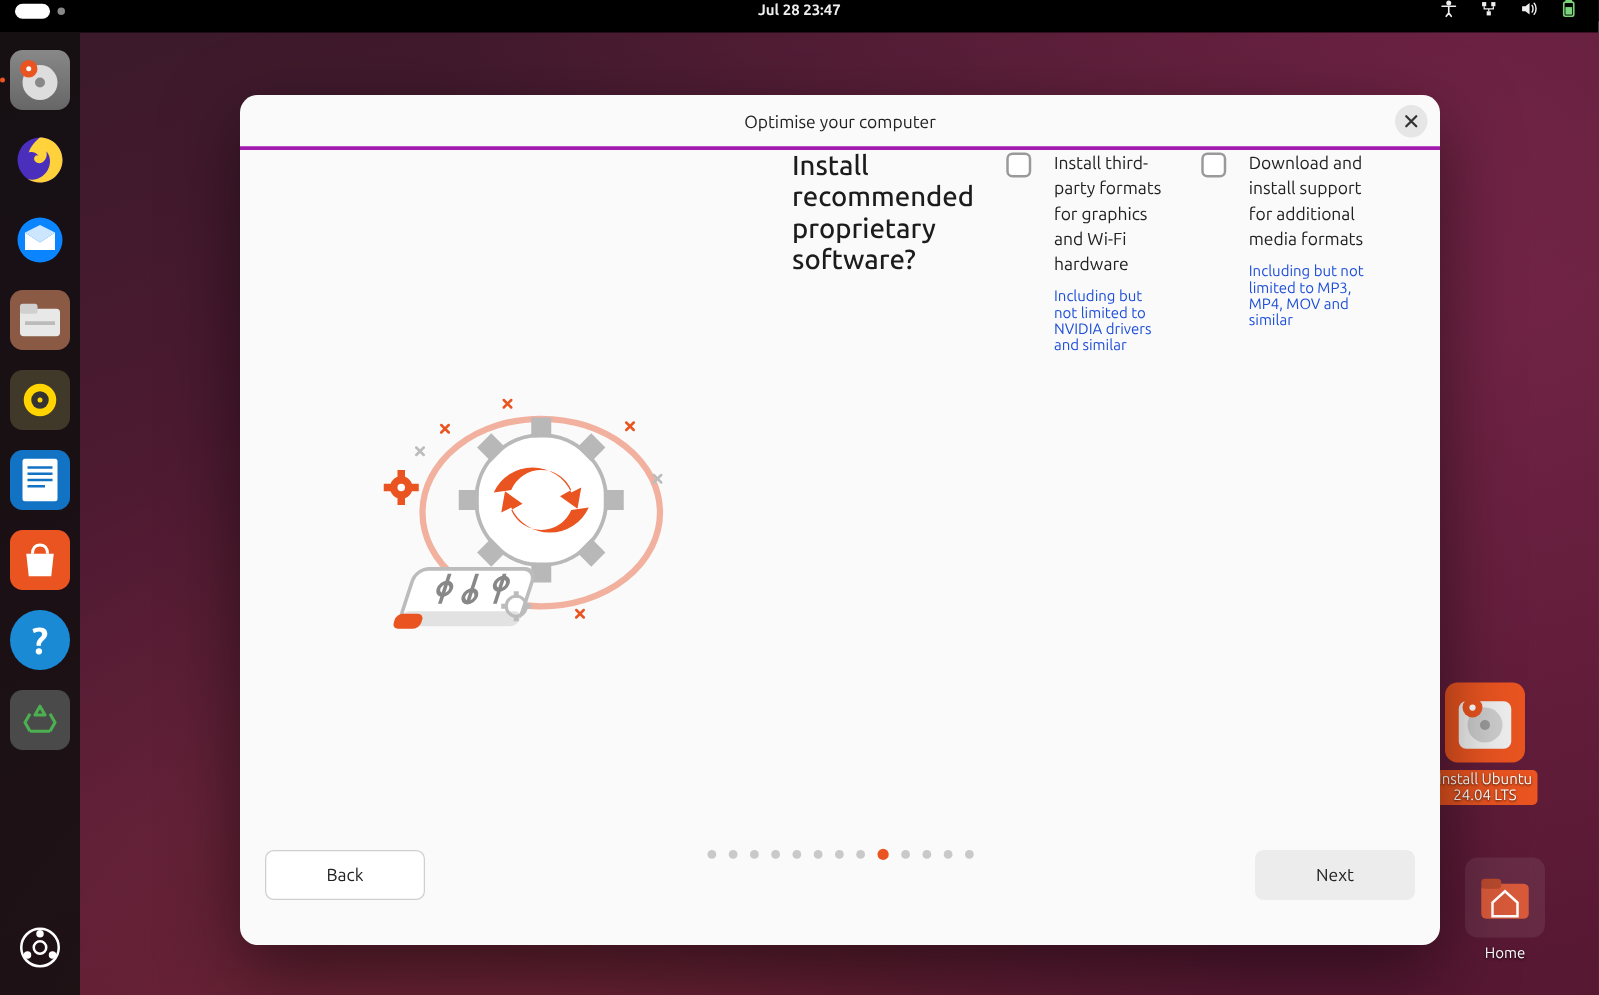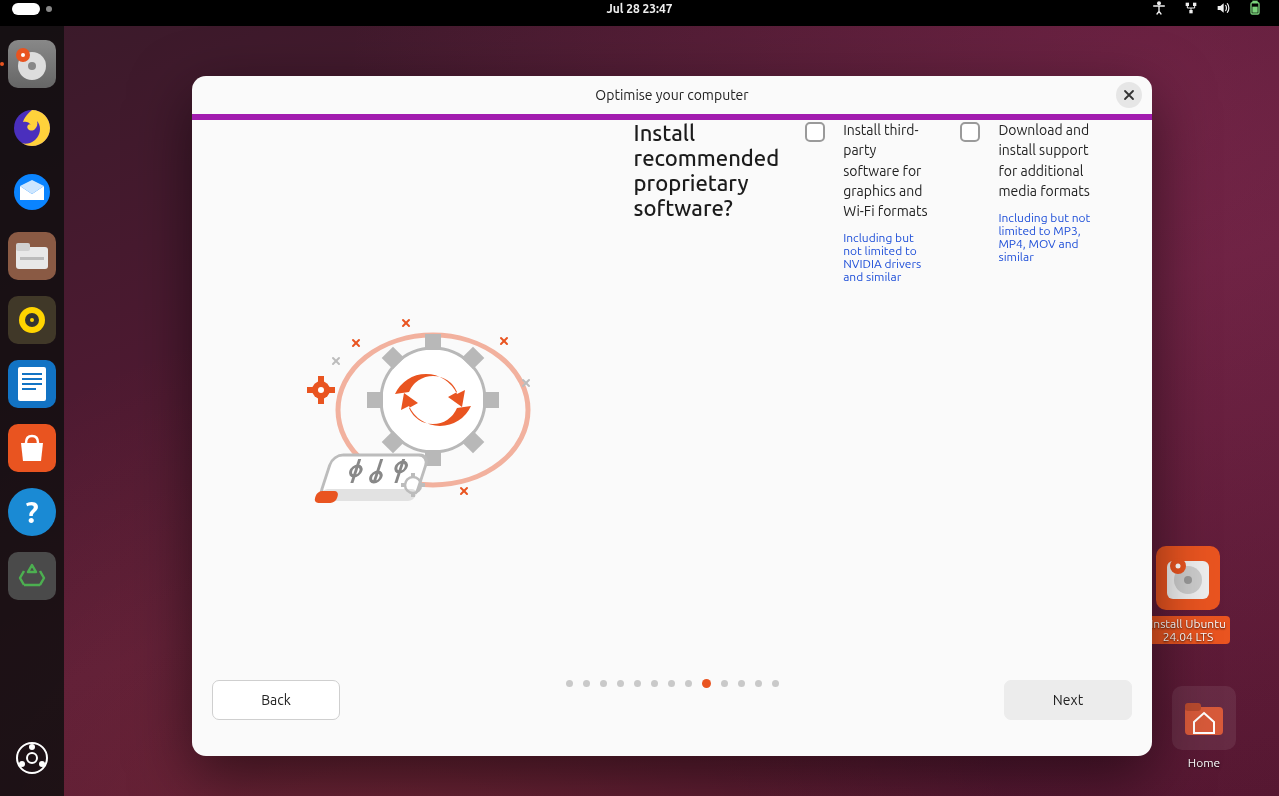--- a/index.html
+++ b/index.html
@@ -30,21 +30,21 @@
   .dock .spacer { flex: 1; }
 
   
   .desk-icon { position: absolute; width: 90px; text-align: center; color: #fff; font-size: 12px; text-shadow: 0 1px 2px rgba(0,0,0,0.8); }
   .desk-icon .db { width: 64px; height: 64px; margin: 0 auto 6px; border-radius: 10px; display: flex; align-items: center; justify-content: center; }
   .desk-icon.sel .db { background: #e95420; }
   .desk-icon.sel .lbl { background: #e95420; border-radius: 4px; padding: 1px 4px; display: inline-block; }
 
   
   .win { position: absolute; left: 192px; top: 50px; width: 960px; height: 680px; background: #fafafa; border-radius: 14px; box-shadow: 0 20px 60px rgba(0,0,0,0.5); overflow: hidden; display: flex; flex-direction: column; color: #1c1c1c; }
-  .win-header { height: 44px; border-bottom: 6px solid #a21caf; display: flex; align-items: center; position: relative; justify-content: flex-end; }
+  .win-header { height: 44px; border-bottom: 3px solid #a21caf; display: flex; align-items: center; position: relative; justify-content: flex-end; }
   .win-title { width: 100%; text-align: center; font-size: 14px; color: #222; }
   .win-close { position: absolute; right: 10px; top: 50%; transform: translateY(-50%); width: 26px; height: 26px; border-radius: 50%; background: #e6e6e6; display: flex; align-items: center; justify-content: center; cursor: pointer; }
   .win-close svg { width: 12px; height: 12px; }
 
   .win-body { flex: 1; display: flex; }
   .illust { width: 46%; display: flex; align-items: center; justify-content: center; }
   .content { flex: 1; padding: 0 60px 0 0; display: flex; flex-direction: row; justify-content: center; }
   .content h1 { font-size: 22px; font-weight: 500; margin-bottom: 18px; }
   .content p.sub { font-size: 13.5px; color: #4d4d4d; line-height: 1.5; margin-bottom: 38px; }
 
@@ -278,21 +278,21 @@
             </g>
         </svg>
       </div>
 
       <div class="content">
         <h1>Install recommended proprietary software?</h1>
 
         <div class="option">
           <div class="checkbox"></div>
           <div class="texts">
-            <div class="t">Install third-party software for graphics and Wi-Fi formats</div>
+            <div class="t">Install third-party formats for graphics and Wi-Fi hardware</div>
             <div class="d">Including but not limited to NVIDIA drivers and similar</div>
           </div>
         </div>
 
         <div class="option">
           <div class="checkbox"></div>
           <div class="texts">
             <div class="t">Download and install support for additional media formats</div>
             <div class="d">Including but not limited to MP3, MP4, MOV and similar</div>
           </div>

